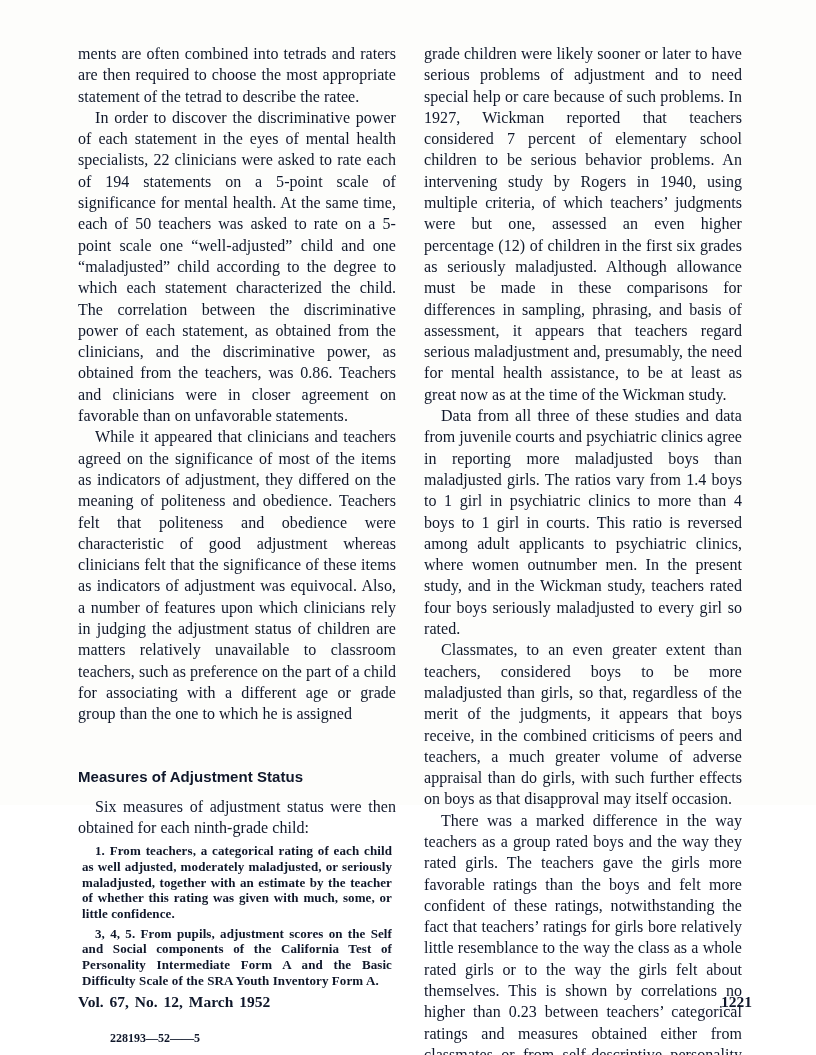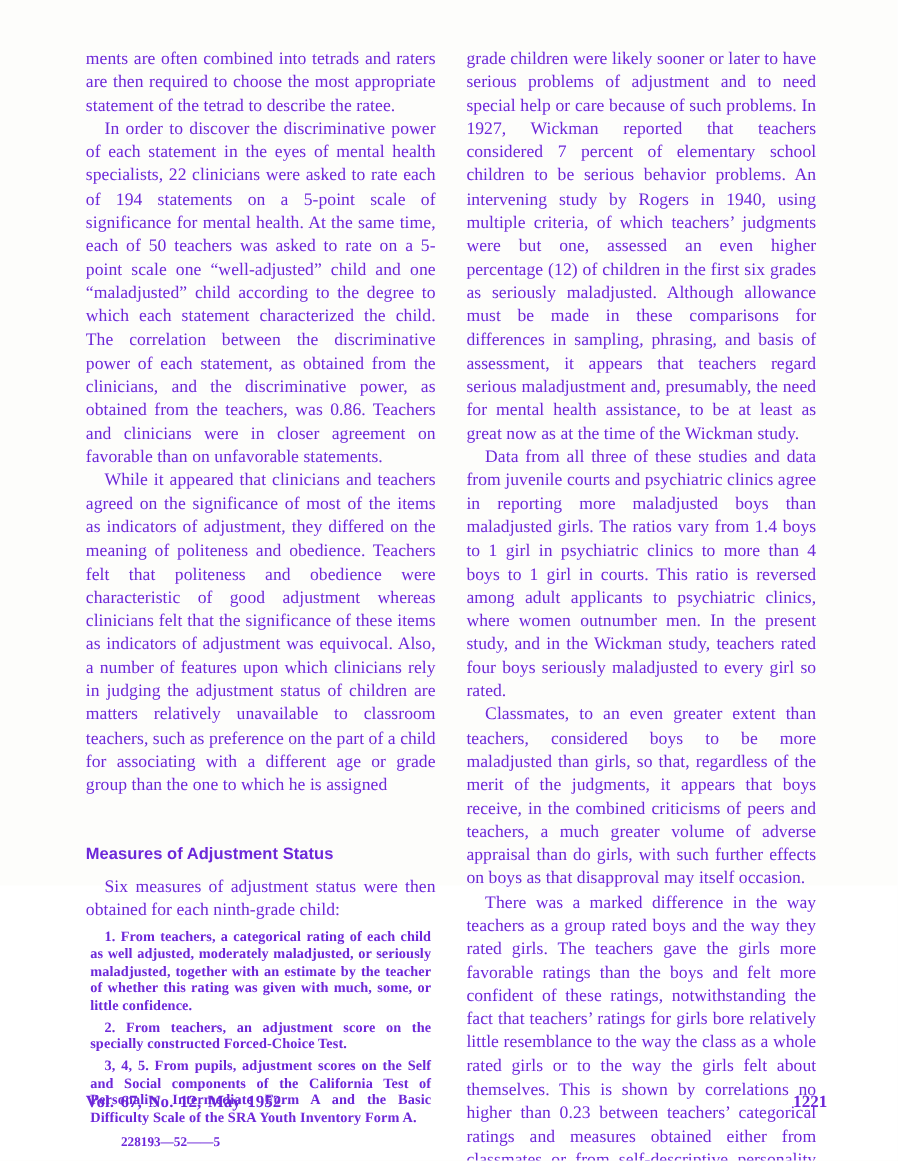--- a/index.html
+++ b/index.html
@@ -7,21 +7,21 @@
     width: 816px;
     height: 1055px;
     background: #ffffff;
     overflow: hidden;
   }
   .page {
     position: relative;
     width: 816px;
     height: 805px;
     background: #fdfdfb;
-    color: #6d28d9;
+    color: #0f172a;
     font-family: "Liberation Serif", "DejaVu Serif", serif;
   }
   .col {
     position: absolute;
     top: 43px;
     width: 318px;
     text-align: justify;
     font-size: 16px;
     line-height: 21.3px;
     letter-spacing: 0.05px;
@@ -85,31 +85,30 @@
 
 <div class="page">
 
   <div class="col col-left">
     <p class="body noindent">ments are often combined into tetrads and raters are then required to choose the most appropriate statement of the tetrad to describe the ratee.</p>
     <p class="body">In order to discover the discriminative power of each statement in the eyes of mental health specialists, 22 clinicians were asked to rate each of 194 statements on a 5-point scale of significance for mental health. At the same time, each of 50 teachers was asked to rate on a 5-point scale one “well-adjusted” child and one “maladjusted” child according to the degree to which each statement characterized the child. The correlation between the discriminative power of each statement, as obtained from the clinicians, and the discriminative power, as obtained from the teachers, was 0.86. Teachers and clinicians were in closer agreement on favorable than on unfavorable statements.</p>
     <p class="body">While it appeared that clinicians and teachers agreed on the significance of most of the items as indicators of adjustment, they differed on the meaning of politeness and obedience. Teachers felt that politeness and obedience were characteristic of good adjustment whereas clinicians felt that the significance of these items as indicators of adjustment was equivocal. Also, a number of features upon which clinicians rely in judging the adjustment status of children are matters relatively unavailable to classroom teachers, such as preference on the part of a child for associating with a different age or grade group than the one to which he is assigned</p>
     <h2 class="section-heading">Measures of Adjustment Status</h2>
     <p class="body lead-in">Six measures of adjustment status were then obtained for each ninth-grade child:</p>
     <p class="small-item">1. From teachers, a categorical rating of each child as well adjusted, moderately maladjusted, or seriously maladjusted, together with an estimate by the teacher of whether this rating was given with much, some, or little confidence.</p>
-    <p class="small-item">2. From teachers, an adjustment score on the specially constructed Forced-Choice Test.</p>
     <p class="small-item">3, 4, 5. From pupils, adjustment scores on the Self and Social components of the California Test of Personality Intermediate Form A and the Basic Difficulty Scale of the SRA Youth Inventory Form A.</p>
 
   </div>
 
   <div class="col col-right">
     <p class="body noindent">grade children were likely sooner or later to have serious problems of adjustment and to need special help or care because of such problems. In 1927, Wickman reported that teachers considered 7 percent of elementary school children to be serious behavior problems. An intervening study by Rogers in 1940, using multiple criteria, of which teachers’ judgments were but one, assessed an even higher percentage (12) of children in the first six grades as seriously maladjusted. Although allowance must be made in these comparisons for differences in sampling, phrasing, and basis of assessment, it appears that teachers regard serious maladjustment and, presumably, the need for mental health assistance, to be at least as great now as at the time of the Wickman study.</p>
     <p class="body">Data from all three of these studies and data from juvenile courts and psychiatric clinics agree in reporting more maladjusted boys than maladjusted girls. The ratios vary from 1.4 boys to 1 girl in psychiatric clinics to more than 4 boys to 1 girl in courts. This ratio is reversed among adult applicants to psychiatric clinics, where women outnumber men. In the present study, and in the Wickman study, teachers rated four boys seriously maladjusted to every girl so rated.</p>
     <p class="body">Classmates, to an even greater extent than teachers, considered boys to be more maladjusted than girls, so that, regardless of the merit of the judgments, it appears that boys receive, in the combined criticisms of peers and teachers, a much greater volume of adverse appraisal than do girls, with such further effects on boys as that disapproval may itself occasion.</p>
     <p class="body">There was a marked difference in the way teachers as a group rated boys and the way they rated girls. The teachers gave the girls more favorable ratings than the boys and felt more confident of these ratings, notwithstanding the fact that teachers’ ratings for girls bore relatively little resemblance to the way the class as a whole rated girls or to the way the girls felt about themselves. This is shown by correlations no higher than 0.23 between teachers’ categorical ratings and measures obtained either from classmates or from self-descriptive personality tests. Teachers’ ratings of boys, however, showed a much closer relationship to</p>
   </div>
 
   <div class="footer-left">
-    <div class="journal-line">Vol. 67, No. 12, May 1952</div>
+    <div class="journal-line">Vol. 67, No. 12, March 1952</div>
     <div class="print-code">228193—52——5</div>
   </div>
   <div class="page-number">1221</div>
 
 </div>
 
 </body></html>

